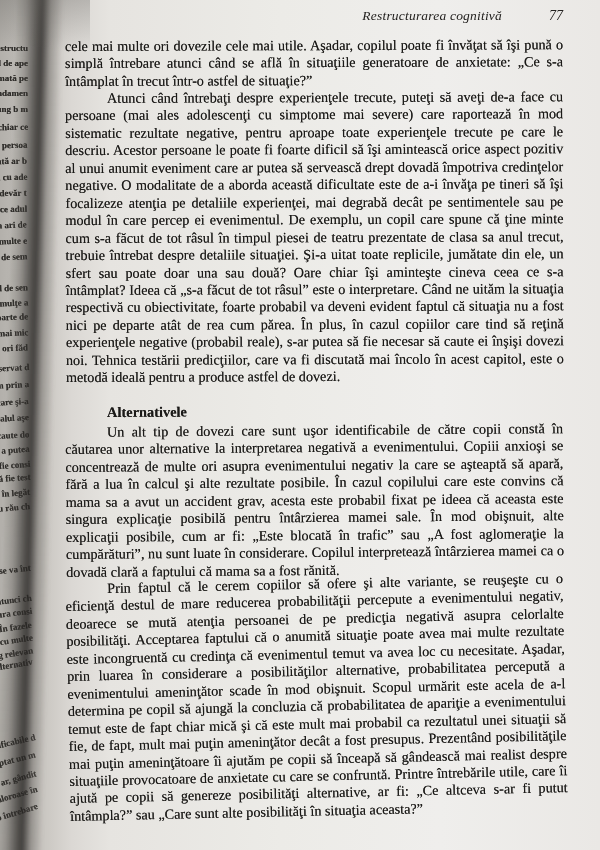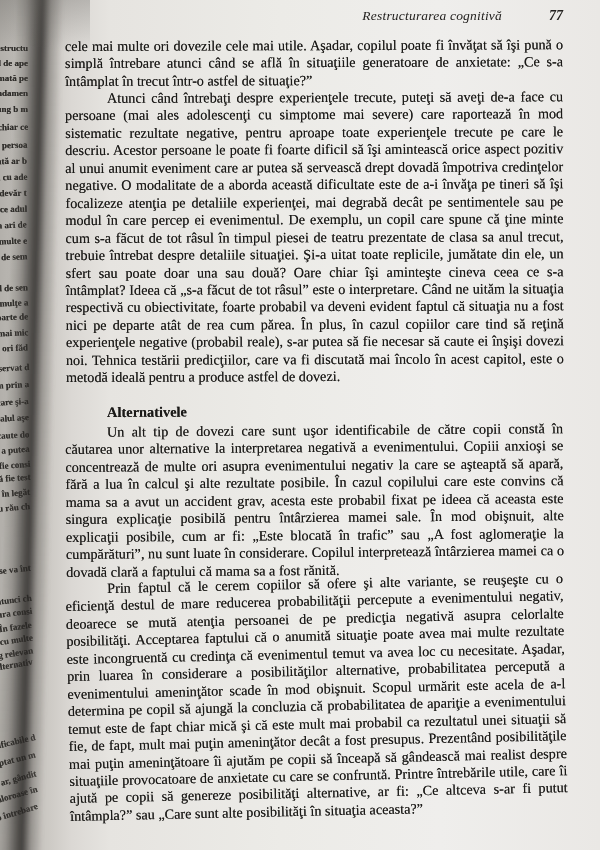--- a/index.html
+++ b/index.html
@@ -36,21 +36,21 @@
     text-shadow:0 0 0.5px rgba(40,38,35,0.7);
   }
   
   .header{position:absolute;top:6px;left:0;width:600px;height:22px;}
   .running-title{
     position:absolute;right:98px;top:2px;
     font-style:italic;font-size:13.5px;color:#23211f;letter-spacing:0.2px;
   }
   .page-number{
     position:absolute;right:37px;top:2px;
-    font-style:italic;font-size:14px;color:#23211f;font-weight:bold;
+    font-style:italic;font-size:14px;color:#23211f;
   }
   
   .content{
     position:absolute;left:65px;top:38px;width:498px;color:#1b1a18;
   }
   .content p{
     margin:0;font-size:14.2px;line-height:17.45px;text-align:justify;
     text-shadow:0 0 0.35px rgba(25,24,22,0.75);
   }
   .indent{text-indent:42px;}

